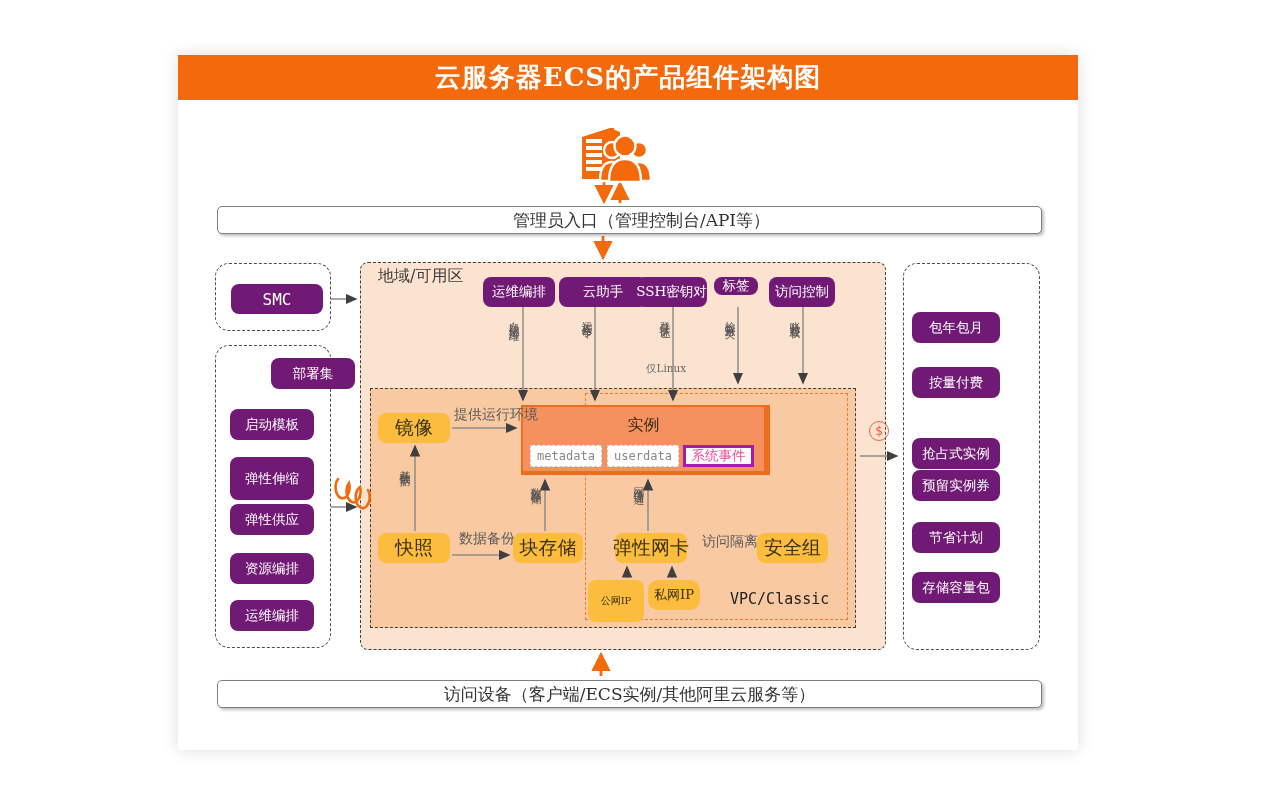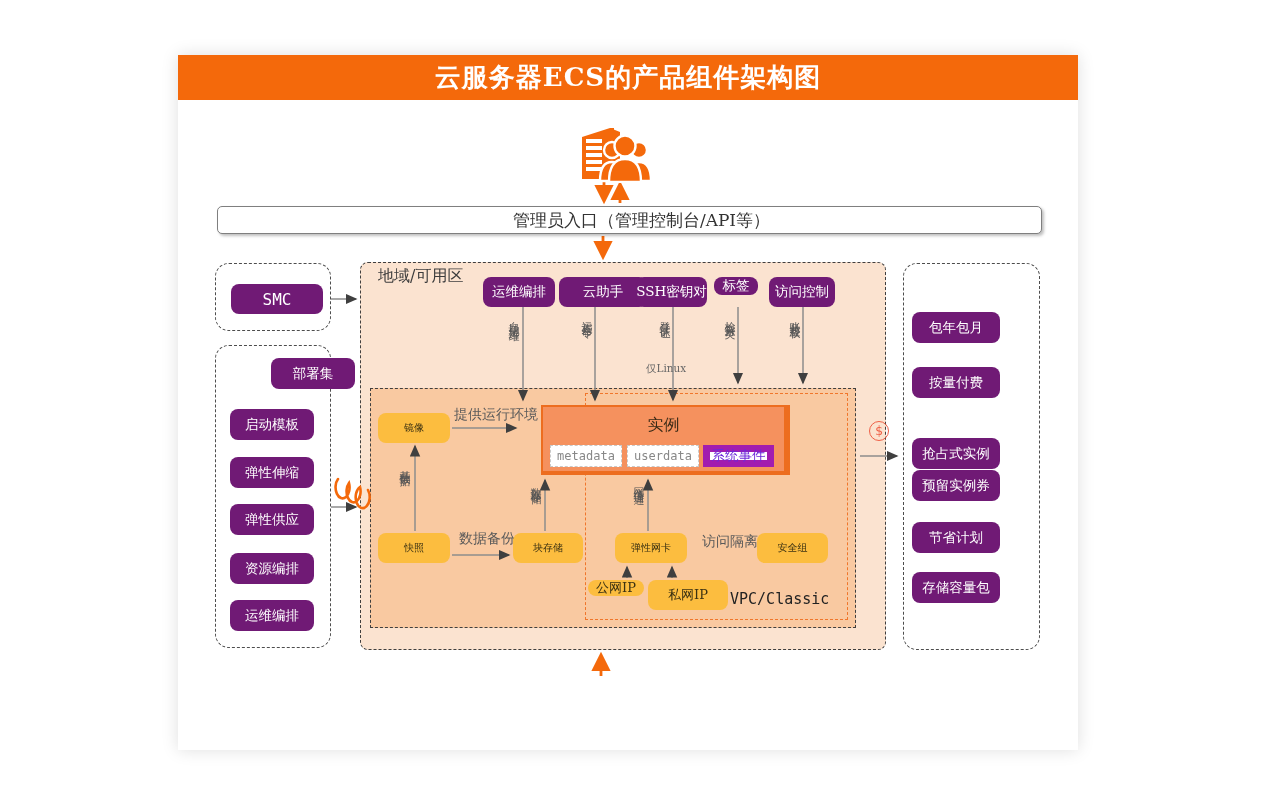--- a/index.html
+++ b/index.html
@@ -48,36 +48,36 @@
   }
   
   .obtn {
     position:absolute; background:#701a75; color:#ffffff; border-radius:8px;
     font-size:13.5px; display:flex; align-items:center; justify-content:center;
     z-index:4; white-space:nowrap;
   }
   
   .ybtn {
     position:absolute; background:#fcbd3f; color:#3c3212; border-radius:8px;
-    font-size:10px; display:flex; align-items:center; justify-content:center;
+    font-size:19px; display:flex; align-items:center; justify-content:center;
     z-index:4; white-space:nowrap;
   }
   
   .instance {
     position:absolute; left:343px; top:350px; width:249px; height:70px;
     background:#f5915e; border:2px solid #ed6d1f;
-    border-right-width:6px; border-bottom-width:4px; z-index:3;margin-left:20px;
+    border-right-width:6px; border-bottom-width:4px; z-index:3;
   }
   .instance-label { position:absolute; left:0; top:8px; width:100%; text-align:center; font-size:16px; color:#3a2a16; }
   .childbox {
     position:absolute; top:38px; height:22px; background:#ffffff; z-index:4;
     display:flex; align-items:center; justify-content:center;
   }
   .childbox.code { border:1.4px dashed #c9c9c9; color:#888; font-family:"DejaVu Sans Mono","Liberation Mono",monospace; font-size:12px; }
-  .childbox.solid { border:7px solid #a21caf; color:#6d28d9; font-size:13.5px; }
+  .childbox.solid { border:3px solid #a21caf; color:#ec4899; font-size:13.5px; }
   
   .elabel { position:absolute; font-size:14px; color:#5a5a5a; z-index:4; white-space:nowrap; }
   .vtext {
     position:absolute; writing-mode:vertical-rl; text-orientation:upright;
     font-size:11px; color:#555; letter-spacing:2px; z-index:4; line-height:12px;
   }
   .tinylabel { position:absolute; font-size:10.5px; color:#666; z-index:4; white-space:nowrap; }
   .vpc-label { position:absolute; left:552px; top:535px; font-size:15px; color:#222;
     font-family:"DejaVu Sans Mono","Liberation Mono",monospace; z-index:4; }
   
@@ -113,29 +113,30 @@
       <circle cx="36" cy="25" r="8"></circle>
       <path d="M24,56 q0,-19 12,-19 q12,0 12,19 z"></path>
       <circle cx="63" cy="25" r="8"></circle>
       <path d="M51,56 q0,-19 12,-19 q12,0 12,19 z"></path>
       <circle cx="49" cy="21" r="10.5"></circle>
       <path d="M33,57 q0,-23 16,-23 q16,0 16,23 z"></path>
     </g>
   </svg>
 
   <div class="widebox" style="top:151px;padding-left:24px;">管理员入口（管理控制台/API等）</div>
+  <div class="widebox" style="top:625px;">访问设备（客户端/ECS实例/其他阿里云服务等）</div>
 
   <div class="dotbox" style="left:37px; top:208px; width:116px; height:68px;"></div>
   <div class="obtn" style="left:53px; top:229px; width:92px; height:30px; font-size:16px;
        font-family:'DejaVu Sans Mono','Liberation Mono',monospace;">SMC</div>
 
   <div class="dotbox" style="left:37px; top:290px; width:116px; height:303px;"></div>
   <div class="obtn" style="left:52px; top:303px; width:84px; height:31px;margin-left:41px;">部署集</div>
   <div class="obtn" style="left:52px; top:354px; width:84px; height:31px;">启动模板</div>
-  <div class="obtn" style="left:52px; top:402px; width:84px; height:31px;">弹性伸缩</div>
+  <div class="obtn" style="left:52px; top:402px; width:84px; height:43px;">弹性伸缩</div>
   <div class="obtn" style="left:52px; top:449px; width:84px; height:31px;">弹性供应</div>
   <div class="obtn" style="left:52px; top:498px; width:84px; height:31px;">资源编排</div>
   <div class="obtn" style="left:52px; top:545px; width:84px; height:31px;">运维编排</div>
 
   <div class="region"></div>
   <div class="region-label">地域/可用区</div>
   <div class="innerbox"></div>
   <div class="vpcbox"></div>
 
   <div class="obtn" style="left:305px; top:222px; width:72px; height:30px;">运维编排</div>
@@ -164,22 +165,22 @@
   <div class="vtext" style="left:220px; top:406px;">基础数据</div>
   <div class="ybtn" style="left:200px; top:478px; width:72px; height:30px;">快照</div>
   <div class="elabel" style="left:281px; top:475px;">数据备份</div>
   <div class="ybtn" style="left:335px; top:478px; width:70px; height:30px;">块存储</div>
   <div class="vtext" style="left:351px; top:424px;">数据存储</div>
 
   <div class="ybtn" style="left:437px; top:478px; width:72px; height:30px;">弹性网卡</div>
   <div class="vtext" style="left:454px; top:424px;">网络连通</div>
   <div class="elabel" style="left:524px; top:478px;">访问隔离</div>
   <div class="ybtn" style="left:579px; top:478px; width:71px; height:30px;">安全组</div>
-  <div class="ybtn" style="left:410px; top:525px; width:56px; height:16px; font-size:13px;">公网IP</div>
-  <div class="ybtn" style="left:470px; top:525px; width:80px; height:30px; font-size:13px;">私网IP</div>
+  <div class="ybtn" style="left:410px; top:525px; width:56px; height:42px; font-size:10px;">公网IP</div>
+  <div class="ybtn" style="left:470px; top:525px; width:52px; height:30px; font-size:13px;border-radius:10px;">私网IP</div>
   <div class="vpc-label">VPC/Classic</div>
 
   <div class="dotbox" style="left:725px; top:208px; width:137px; height:387px;"></div>
   <div class="obtn" style="left:734px; top:257px; width:88px; height:31px;">包年包月</div>
   <div class="obtn" style="left:734px; top:312px; width:88px; height:31px;">按量付费</div>
   <div class="obtn" style="left:734px; top:383px; width:88px; height:31px;">抢占式实例</div>
   <div class="obtn" style="left:734px; top:415px; width:88px; height:31px;">预留实例券</div>
   <div class="obtn" style="left:734px; top:467px; width:88px; height:31px;">节省计划</div>
   <div class="obtn" style="left:734px; top:517px; width:88px; height:31px;">存储容量包</div>
 

